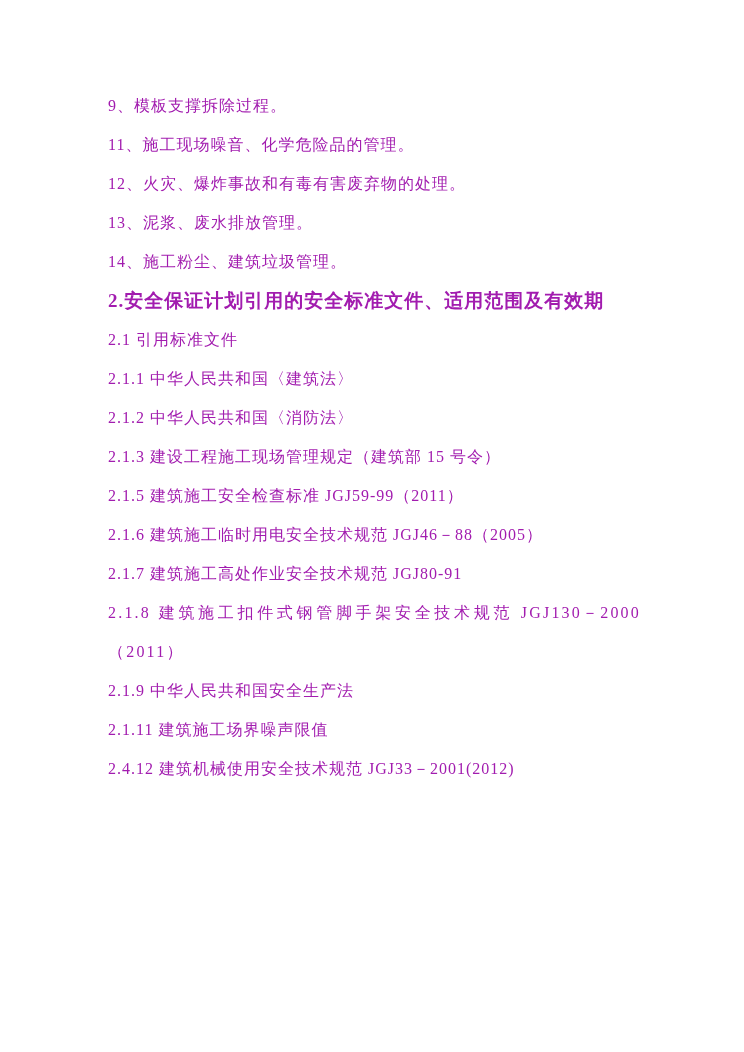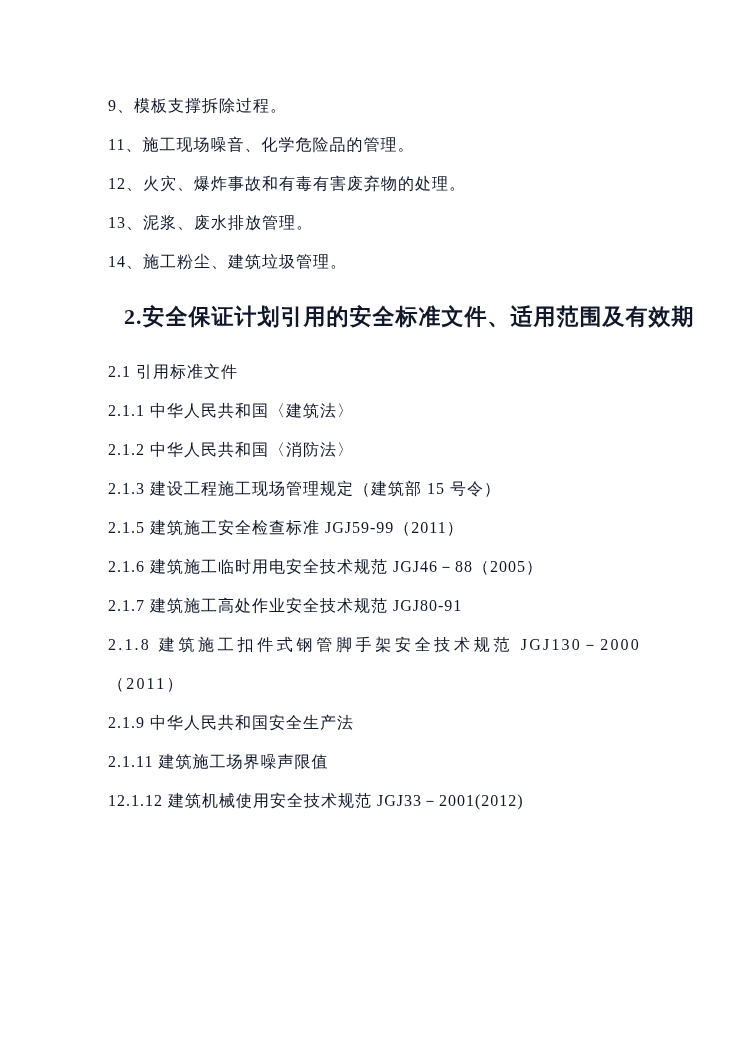--- a/index.html
+++ b/index.html
@@ -12,32 +12,32 @@
     height: 1052px;
     position: relative;
     overflow: hidden;
     font-family: "Liberation Serif", "DejaVu Serif", serif;
   }
   .doc-content {
     position: absolute;
     left: 108px;
     top: 86px;
     width: 533px;
-    color: #0f172a;
+    color: #a21caf;
     font-size: 16px;
     line-height: 39px;
   }
   .doc-content p {
     margin: 0;
     letter-spacing: 1px;
     white-space: nowrap;
   }
   h1.section-heading {
-    margin: 16px;
-    font-size: 22px;
+    margin: 0;
+    font-size: 19px;
     font-weight: bold;
     line-height: 39px;
     letter-spacing: 1px;
     white-space: nowrap;
   }
   p.justified {
     white-space: normal !important;
     text-align: justify;
     letter-spacing: 2.2px !important;
   }
@@ -58,14 +58,14 @@
 
   <p>2.1.1 中华人民共和国〈建筑法〉</p>
   <p>2.1.2 中华人民共和国〈消防法〉</p>
   <p>2.1.3 建设工程施工现场管理规定（建筑部 15 号令）</p>
   <p>2.1.5 建筑施工安全检查标准 JGJ59-99（2011）</p>
   <p>2.1.6 建筑施工临时用电安全技术规范 JGJ46－88（2005）</p>
   <p>2.1.7 建筑施工高处作业安全技术规范 JGJ80-91</p>
   <p class="justified">2.1.8 建筑施工扣件式钢管脚手架安全技术规范 JGJ130－2000 （2011）</p>
   <p>2.1.9 中华人民共和国安全生产法</p>
   <p>2.1.11 建筑施工场界噪声限值</p>
-  <p>12.1.12 建筑机械使用安全技术规范 JGJ33－2001(2012)</p>
+  <p>2.4.12 建筑机械使用安全技术规范 JGJ33－2001(2012)</p>
 </div>
 
 </body></html>

